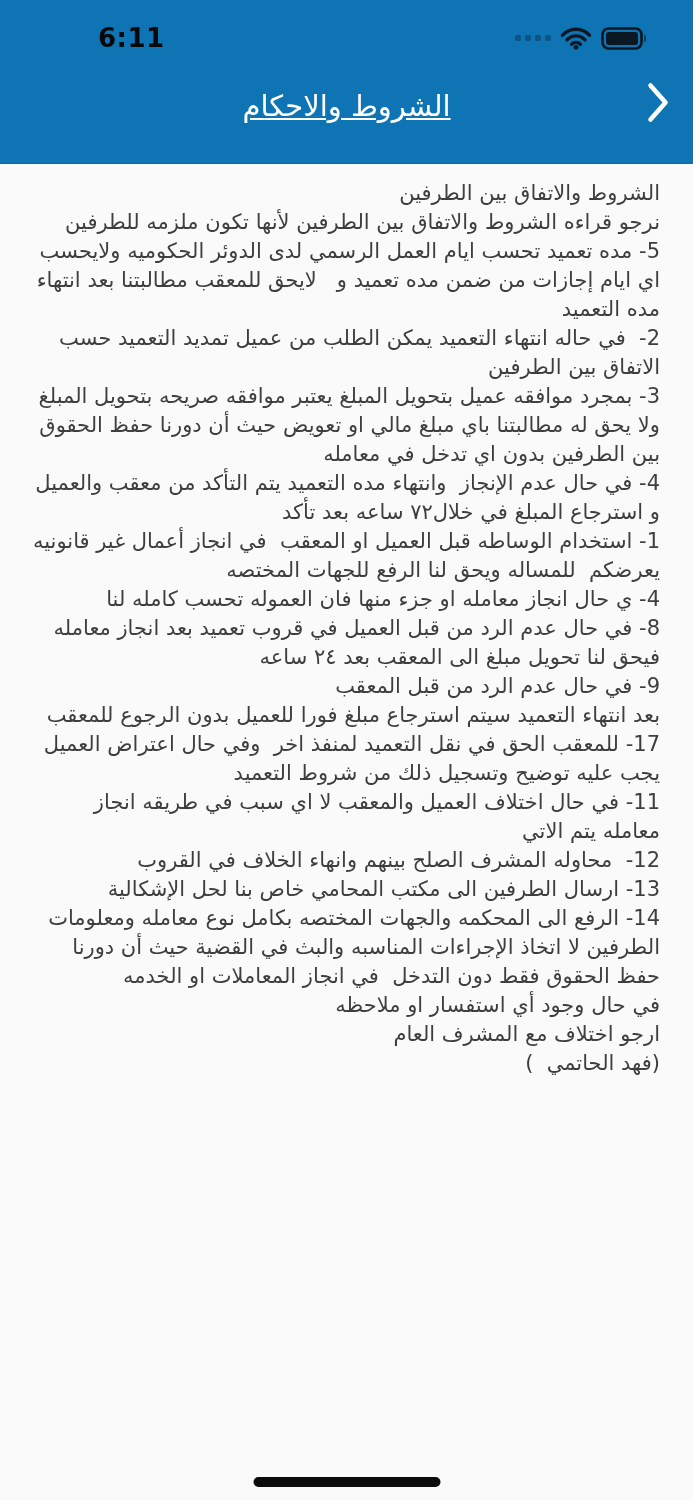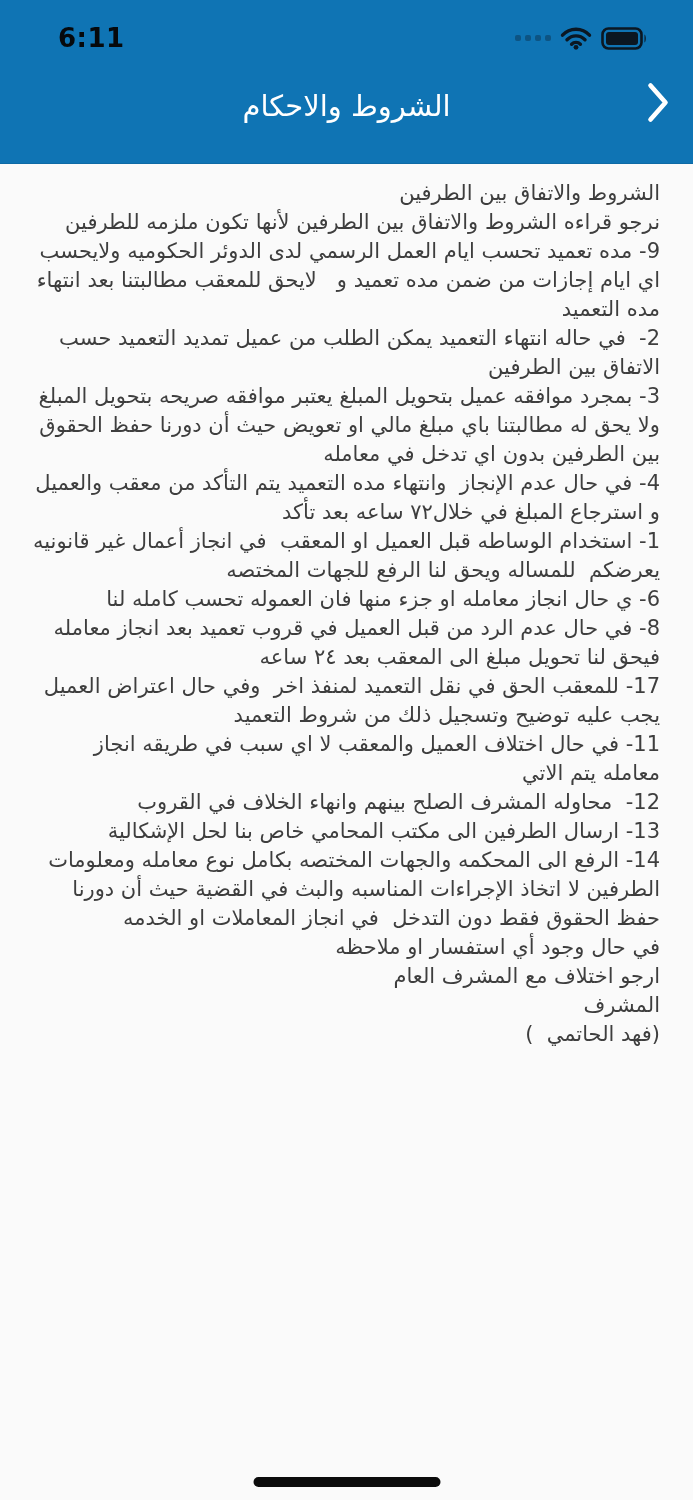--- a/index.html
+++ b/index.html
@@ -22,39 +22,40 @@
   }
   
   .app-header{
     position:relative;
     width:100%;height:164px;
     background:var(--header-blue);
     border-bottom:1px solid rgba(0,0,0,0.08);
   }
   .status-bar{
     display:flex;justify-content:space-between;align-items:center;
-    padding:20px 45px 0 58px;height:56px;
+    padding:20px 45px 0 58px;height:56px;margin-left:40px;
   }
   .status-time{
     font-size:26px;font-weight:600;color:#06090c;letter-spacing:0.5px;
   }
   .status-icons{display:flex;align-items:center;gap:9px;}
   .signal-dots{display:flex;gap:4px;align-items:center;}
   .signal-dots i{
     display:block;width:6px;height:6px;border-radius:2px;
     background:rgba(8,22,34,0.33);
   }
   .nav-bar{
     position:relative;height:100px;
     display:flex;align-items:center;justify-content:center;
   }
   .nav-title{
     color:var(--title-text);
     font-size:29px;font-weight:400;
     direction:rtl;
+    text-decoration:underline;
   }
   .back-button{
     position:absolute;right:21px;top:50%;
     transform:translateY(-58%);
     background:none;border:none;cursor:pointer;
     width:28px;height:44px;display:flex;align-items:center;justify-content:center;
   }
   
   .content{
     direction:rtl;
@@ -122,34 +123,35 @@
         </span>
       </button>
     </div>
 
   </header>
 
   <main class="content">
     <p class="terms-intro">الشروط والاتفاق بين الطرفين
 نرجو قراءه الشروط والاتفاق بين الطرفين لأنها تكون ملزمه للطرفين</p>
 
-    <p>9- مده تعميد تحسب ايام العمل الرسمي لدى الدوئر الحكوميه ولايحسب اي ايام إجازات من ضمن مده تعميد و   لايحق للمعقب مطالبتنا بعد انتهاء مده التعميد</p>
+    <p>5- مده تعميد تحسب ايام العمل الرسمي لدى الدوئر الحكوميه ولايحسب اي ايام إجازات من ضمن مده تعميد و   لايحق للمعقب مطالبتنا بعد انتهاء مده التعميد</p>
     <p>2-  في حاله انتهاء التعميد يمكن الطلب من عميل تمديد التعميد حسب الاتفاق بين الطرفين</p>
     <p>3- بمجرد موافقه عميل بتحويل المبلغ يعتبر موافقه صريحه بتحويل المبلغ ولا يحق له مطالبتنا باي مبلغ مالي او تعويض حيث أن دورنا حفظ الحقوق بين الطرفين بدون اي تدخل في معامله</p>
     <p>4- في حال عدم الإنجاز  وانتهاء مده التعميد يتم التأكد من معقب والعميل و استرجاع المبلغ في خلال٧٢ ساعه بعد تأكد</p>
     <p>1- استخدام الوساطه قبل العميل او المعقب  في انجاز أعمال غير قانونيه يعرضكم  للمساله ويحق لنا الرفع للجهات المختصه</p>
-    <p>6- ي حال انجاز معامله او جزء منها فان العموله تحسب كامله لنا</p>
+    <p>4- ي حال انجاز معامله او جزء منها فان العموله تحسب كامله لنا</p>
     <p>8- في حال عدم الرد من قبل العميل في قروب تعميد بعد انجاز معامله فيحق لنا تحويل مبلغ الى المعقب بعد ٢٤ ساعه</p>
+    <p>9- في حال عدم الرد من قبل المعقب
+بعد انتهاء التعميد سيتم استرجاع مبلغ فورا للعميل بدون الرجوع للمعقب</p>
     <p>17- للمعقب الحق في نقل التعميد لمنفذ اخر  وفي حال اعتراض العميل يجب عليه توضيح وتسجيل ذلك من شروط التعميد</p>
     <p>11- في حال اختلاف العميل والمعقب لا اي سبب في طريقه انجاز معامله يتم الاتي</p>
     <p>12-  محاوله المشرف الصلح بينهم وانهاء الخلاف في القروب</p>
     <p>13- ارسال الطرفين الى مكتب المحامي خاص بنا لحل الإشكالية</p>
     <p>14- الرفع الى المحكمه والجهات المختصه بكامل نوع معامله ومعلومات الطرفين لا اتخاذ الإجراءات المناسبه والبث في القضية حيث أن دورنا حفظ الحقوق فقط دون التدخل  في انجاز المعاملات او الخدمه</p>
 
     <p class="contact-note">في حال وجود أي استفسار او ملاحظه
 ارجو اختلاف مع المشرف العام</p>
-    <p class="supervisor-label">المشرف</p>
     <p class="supervisor-name">(فهد الحاتمي  )</p>
   </main>
 
   <div class="home-indicator"></div>
 
 </div>
 
 </body></html>

